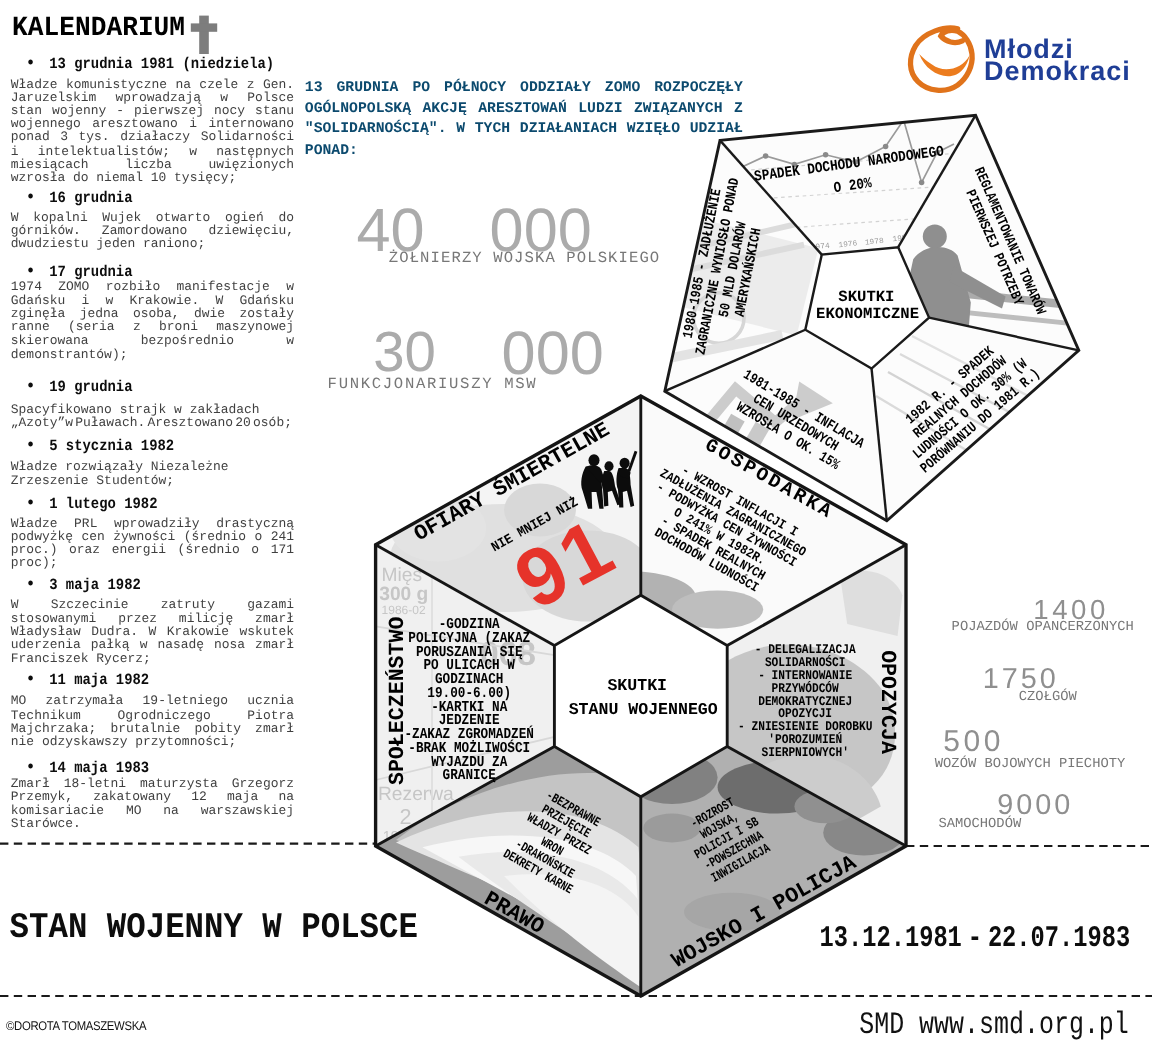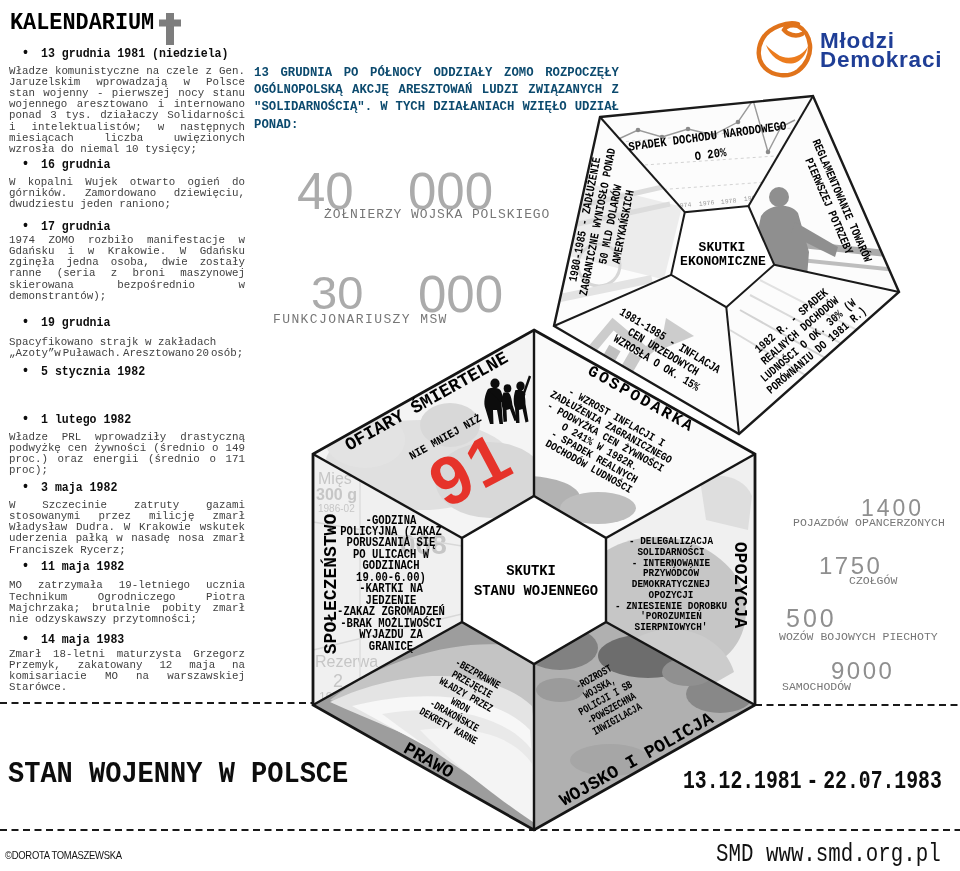--- a/index.html
+++ b/index.html
@@ -30,23 +30,24 @@
 <div class="hdr" style="top:156.8px;"><span class="blt">•</span>16 grudnia</div>
 <div class="par" style="top:177px;">W kopalni Wujek otwarto ogień do górników. Zamordowano dziewięciu, dwudziestu jeden raniono;</div>
 
 <div class="hdr" style="top:218.8px;"><span class="blt">•</span>17 grudnia</div>
 <div class="par" style="top:234.7px;">1974 ZOMO rozbiło manifestacje w Gdańsku i w Krakowie. W Gdańsku zginęła jedna osoba, dwie zostały ranne (seria z broni maszynowej skierowana bezpośrednio w demonstrantów);</div>
 
 <div class="hdr" style="top:315.3px;"><span class="blt">•</span>19 grudnia</div>
 <div class="par" style="top:336.7px;text-align:left;">Spacyfikowano strajk w zakładach <span style="word-spacing:-4.6px;">„Azoty”w Puławach. Aresztowano 20 osób;</span></div>
 
 <div class="hdr" style="top:364.4px;"><span class="blt">•</span>5 stycznia 1982</div>
+<div class="par" style="top:384.7px;text-align:left;">Władze rozwiązały Niezależne Zrzeszenie Studentów;</div>
 
 <div class="hdr" style="top:411.8px;"><span class="blt">•</span>1 lutego 1982</div>
-<div class="par" style="top:431.7px;">Władze PRL wprowadziły drastyczną podwyżkę cen żywności (średnio o 149 proc.) oraz energii (średnio o 171 proc);</div>
+<div class="par" style="top:431.7px;">Władze PRL wprowadziły drastyczną podwyżkę cen żywności (średnio o 241 proc.) oraz energii (średnio o 171 proc);</div>
 
 <div class="hdr" style="top:479.8px;"><span class="blt">•</span>3 maja 1982</div>
 <div class="par" style="top:499.7px;">W Szczecinie zatruty gazami stosowanymi przez milicję zmarł Władysław Dudra. W Krakowie wskutek uderzenia pałką w nasadę nosa zmarł Franciszek Rycerz;</div>
 
 <div class="hdr" style="top:558.8px;"><span class="blt">•</span>11 maja 1982</div>
 <div class="par" style="top:580.4px;">MO zatrzymała 19-letniego ucznia Technikum Ogrodniczego Piotra Majchrzaka; brutalnie pobity zmarł nie odzyskawszy przytomności;</div>
 
 <div class="hdr" style="top:631.8px;"><span class="blt">•</span>14 maja 1983</div>
 <div class="par" style="top:648.7px;">Zmarł 18-letni maturzysta Grzegorz Przemyk, zakatowany 12 maja na komisariacie MO na warszawskiej Starówce.</div>
 

